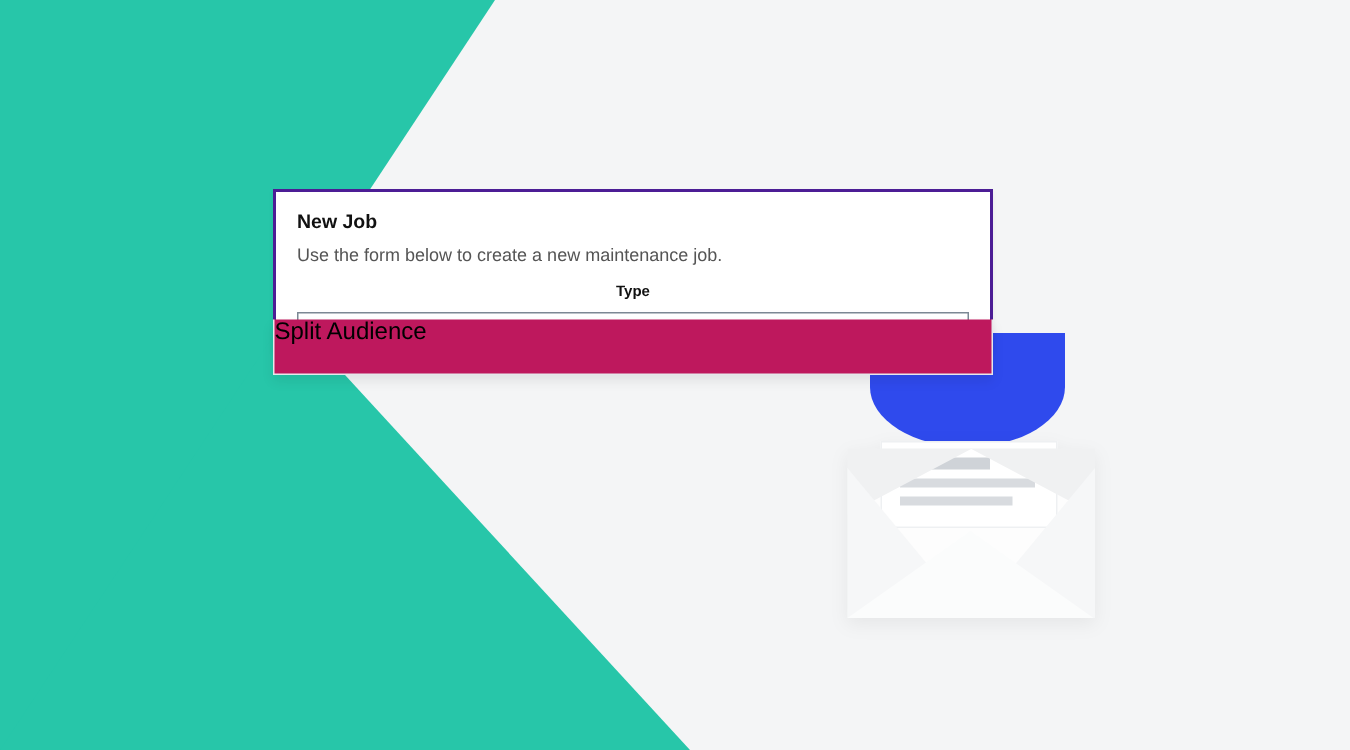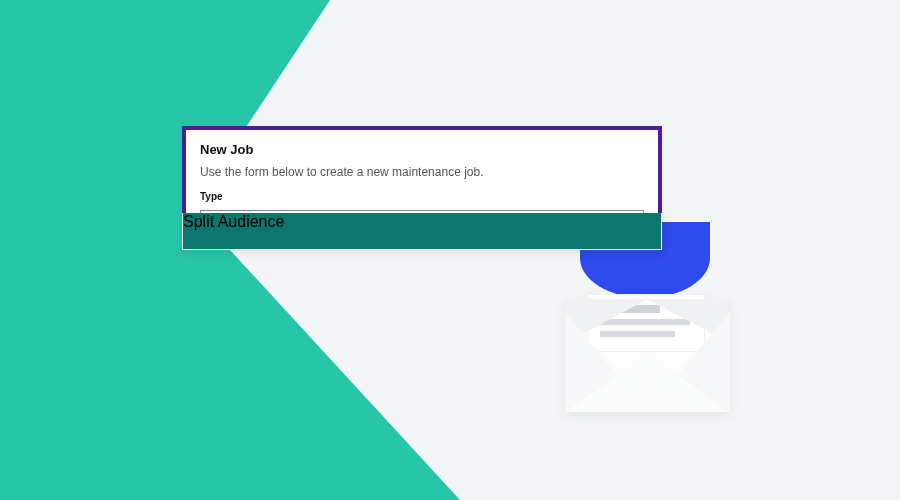--- a/index.html
+++ b/index.html
@@ -93,41 +93,42 @@
   .letter .line { background: #d8dbdf; height: 6px; margin-bottom: 6px; }
   .letter .l1 { width: 60px; height: 8px; background: #cfd3d8; }
   .letter .l2 { width: 90px; }
   .letter .l3 { width: 75px; }
   
   .panel {
     position: absolute;
     left: 182px; top: 126px;
     width: 480px;
     background: #ffffff;
-    border: 4px solid #4c1d95;
+    border: 2px solid #4c1d95;
     box-shadow: 0 2px 4px rgba(0,0,0,0.05);
     z-index: 3;
     padding: 12px 14px 0 14px;
   }
   .panel h2 {
     font-size: 13px;
     font-weight: 700;
     color: #111;
     margin-bottom: 8px;
   }
   .panel p.desc {
     font-size: 12px;
     color: #555;
     margin-bottom: 12px;
   }
   .field-label {
     font-size: 10px;
     font-weight: 700;
     color: #111;
     margin-bottom: 8px;
+    text-align: center;
   }
   .select {
     position: relative;
     width: 100%;
     height: 24px;
     border: 1px solid #7c8894;
     background: #fff;
     display: flex;
     align-items: center;
     padding: 0 8px;
@@ -141,21 +142,21 @@
     display: flex; flex-direction: column; line-height: 5px;
   }
   .dropdown-wrap {
     position: absolute;
     left: 182px; top: 213px;
     width: 540px;
     z-index: 4;
   }
   .dropdown-inner {
     position: relative;
-    background: #0f766e;
+    background: #be185d;
     width: 480px;
     border: 1px solid #e6e8eb;
     border-top: none;
     box-shadow: 0 4px 8px rgba(0,0,0,0.08);
     overflow: visible;
     padding-bottom: 4px;
   }
   .dropdown-inner .opt { position: relative; }
   .opt.cut { height: 14px; color: #888; }
 </style>

